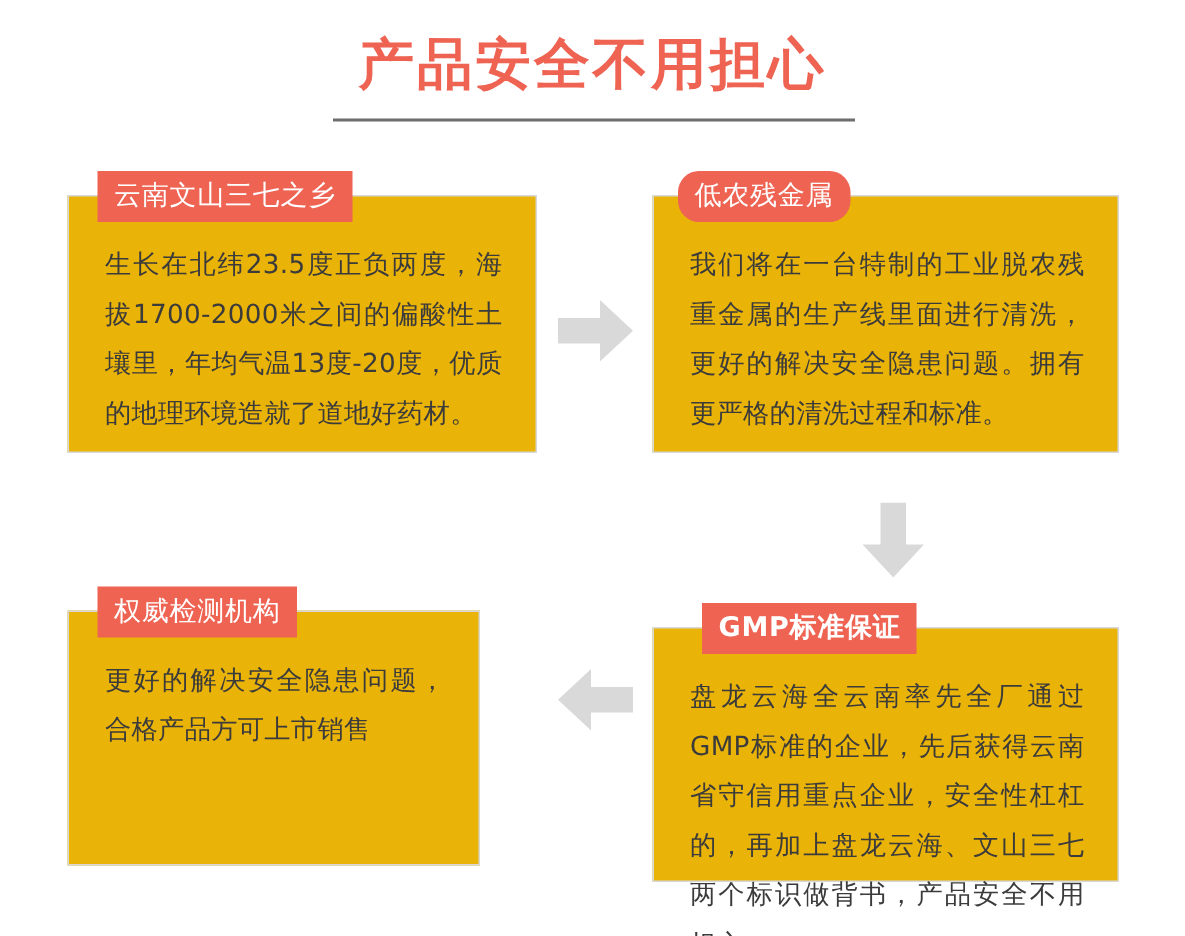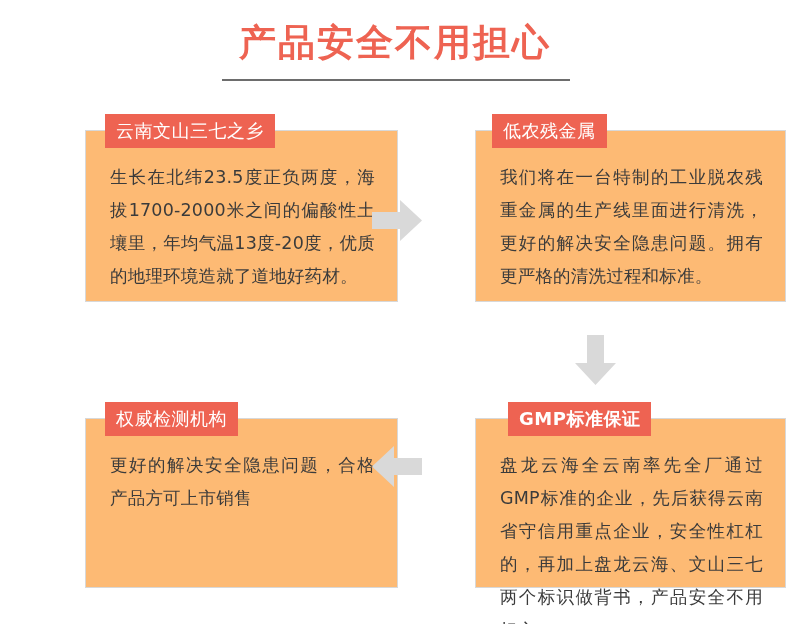--- a/index.html
+++ b/index.html
@@ -48,22 +48,21 @@
     width: 348px;
     height: 2px;
     background: #6d6d6d;
   }
 
   
   .card {
     position: absolute;
     box-sizing: border-box;
     border: 1px solid #d8d8d8;
-    background: #fdba74;
-    margin-left: 40px;
+    background: #eab308;
   }
   .card-badge {
     position: absolute;
     top: -17px;
     left: 20px;
     background: #ee6352;
     color: #ffffff;
     font-size: 18px;
     line-height: 34px;
     height: 34px;
@@ -80,25 +79,25 @@
     font-size: 17.5px;
     line-height: 33px;
     color: #3b3b3b;
     letter-spacing: 0.2px;
     text-align: justify;
   }
 
   
   #card-origin      { left: 45px;  top: 130px; width: 313px; height: 172px; }
   #card-residue     { left: 435px; top: 130px; width: 311px; height: 172px; }
-  #card-inspection  { left: 45px;  top: 418px; width: 313px; height: 170px; }
+  #card-inspection  { left: 45px;  top: 407px; width: 275px; height: 170px; }
   #card-gmp         { left: 435px; top: 418px; width: 311px; height: 170px; }
 
   #card-origin .card-badge     { left: 19px; }
-  #card-residue .card-badge    { left: 16px; }
+  #card-residue .card-badge    { left: 16px; border-radius: 14px; }
   #card-inspection .card-badge { left: 19px; }
   #card-gmp .card-badge        { left: 32px; font-weight: bold; }
 
   
   .arrow {
     position: absolute;
   }
   .arrow svg { display: block; }
 
   #arrow-origin-to-residue   { left: 372px; top: 200px; }

